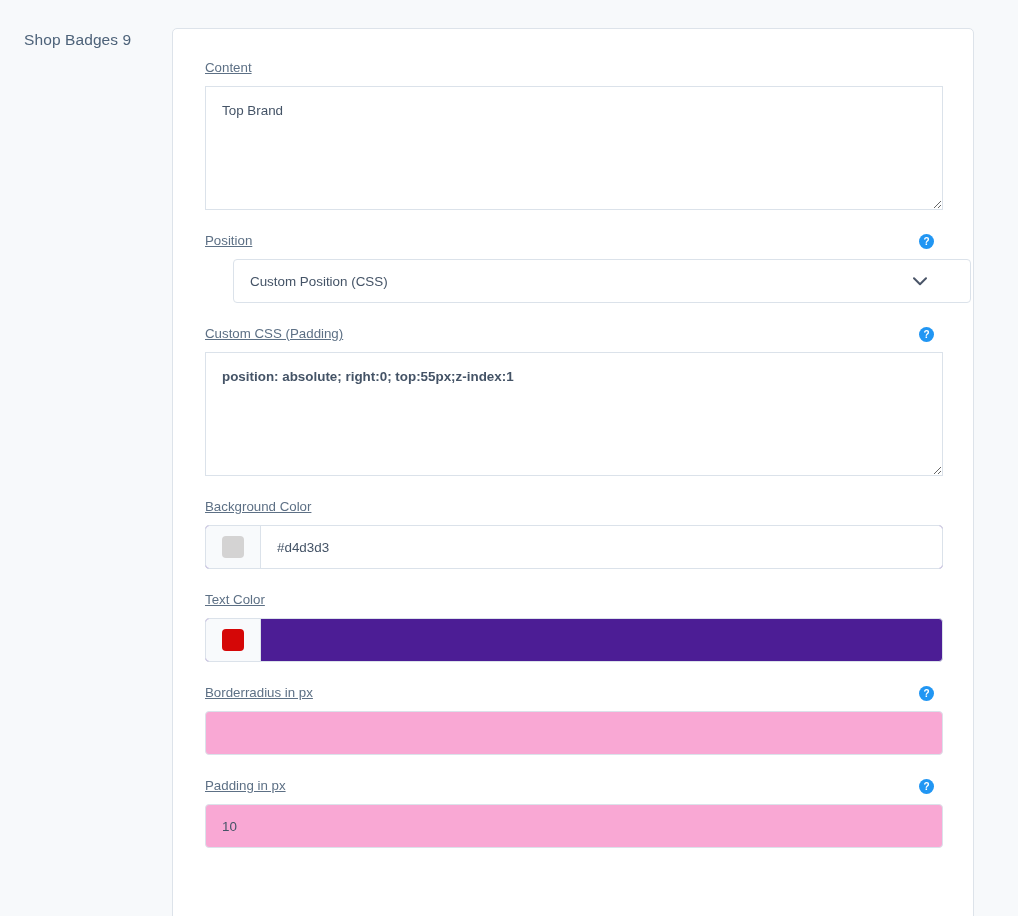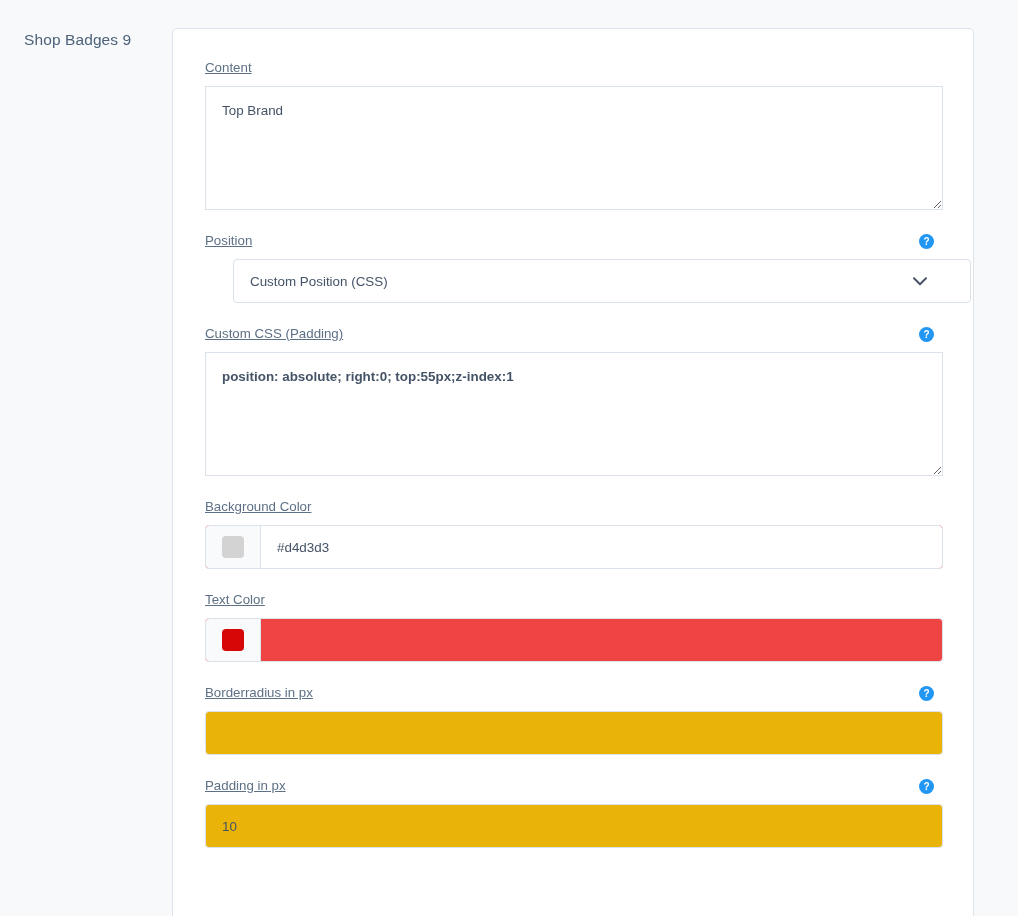--- a/index.html
+++ b/index.html
@@ -108,21 +108,21 @@
   }
   .textarea-content { height: 124px; }
   .textarea-css { height: 124px; font-weight: bold; }
 
   .text-input {
     width: 100%;
     box-sizing: border-box;
     height: 44px;
     border: 1px solid #dbe2ea;
     border-radius: 4px;
-    background: #eab308;
+    background: #f9a8d4;
     font-family: "Liberation Sans", sans-serif;
     font-size: 13.4px;
     color: #445366;
     padding: 0 16px;
     outline: none;
     display: block;
   }
 
   
   .select-wrap {
@@ -157,21 +157,21 @@
   }
 
   
   .color-row {
     display: flex;
     align-items: stretch;
     width: 100%;
     height: 44px;
     border: 1px solid #dbe2ea;
     border-radius: 4px;
-    background: #ef4444;
+    background: #4c1d95;
     box-sizing: border-box;
     overflow: hidden;
   }
   .swatch-cell {
     width: 54px;
     background: #f8fafc;
     border-right: 1px solid #dbe2ea;
     display: flex;
     align-items: center;
     justify-content: center;

